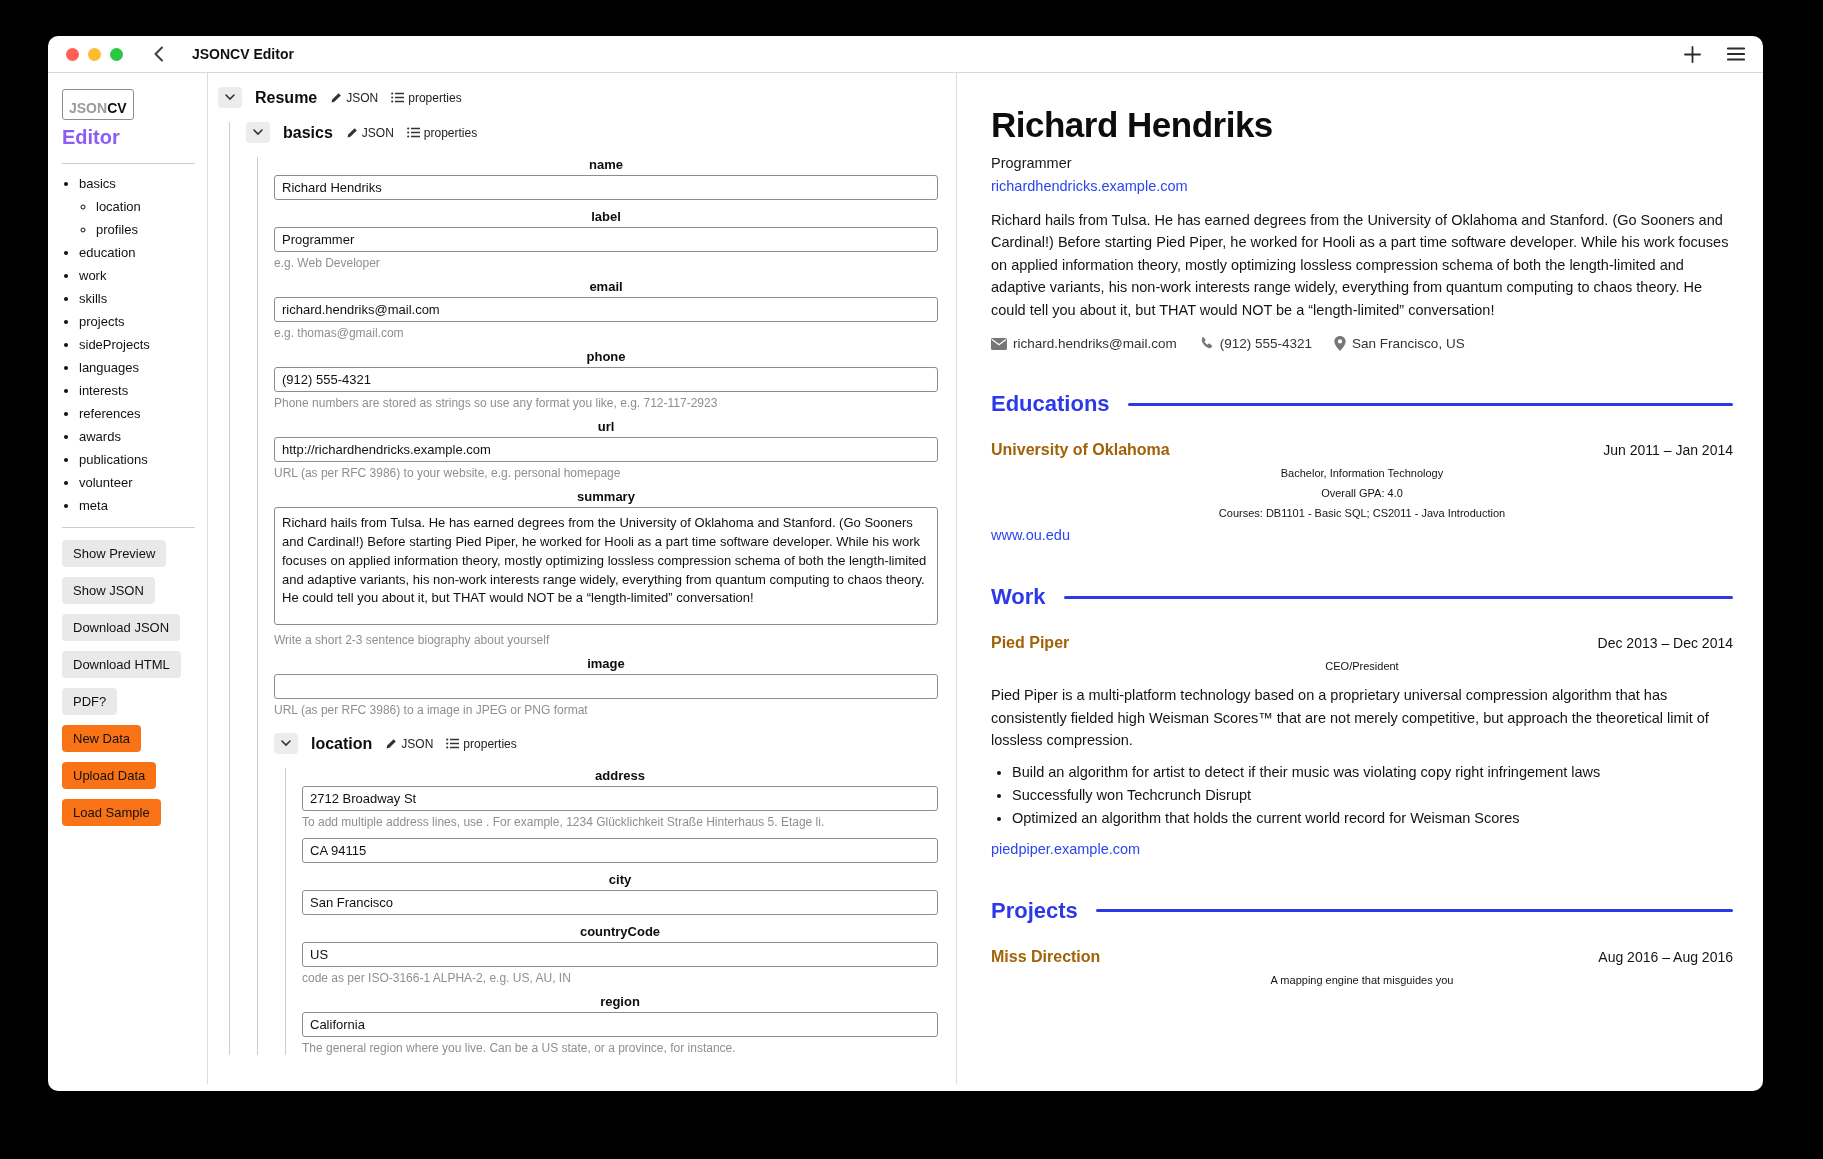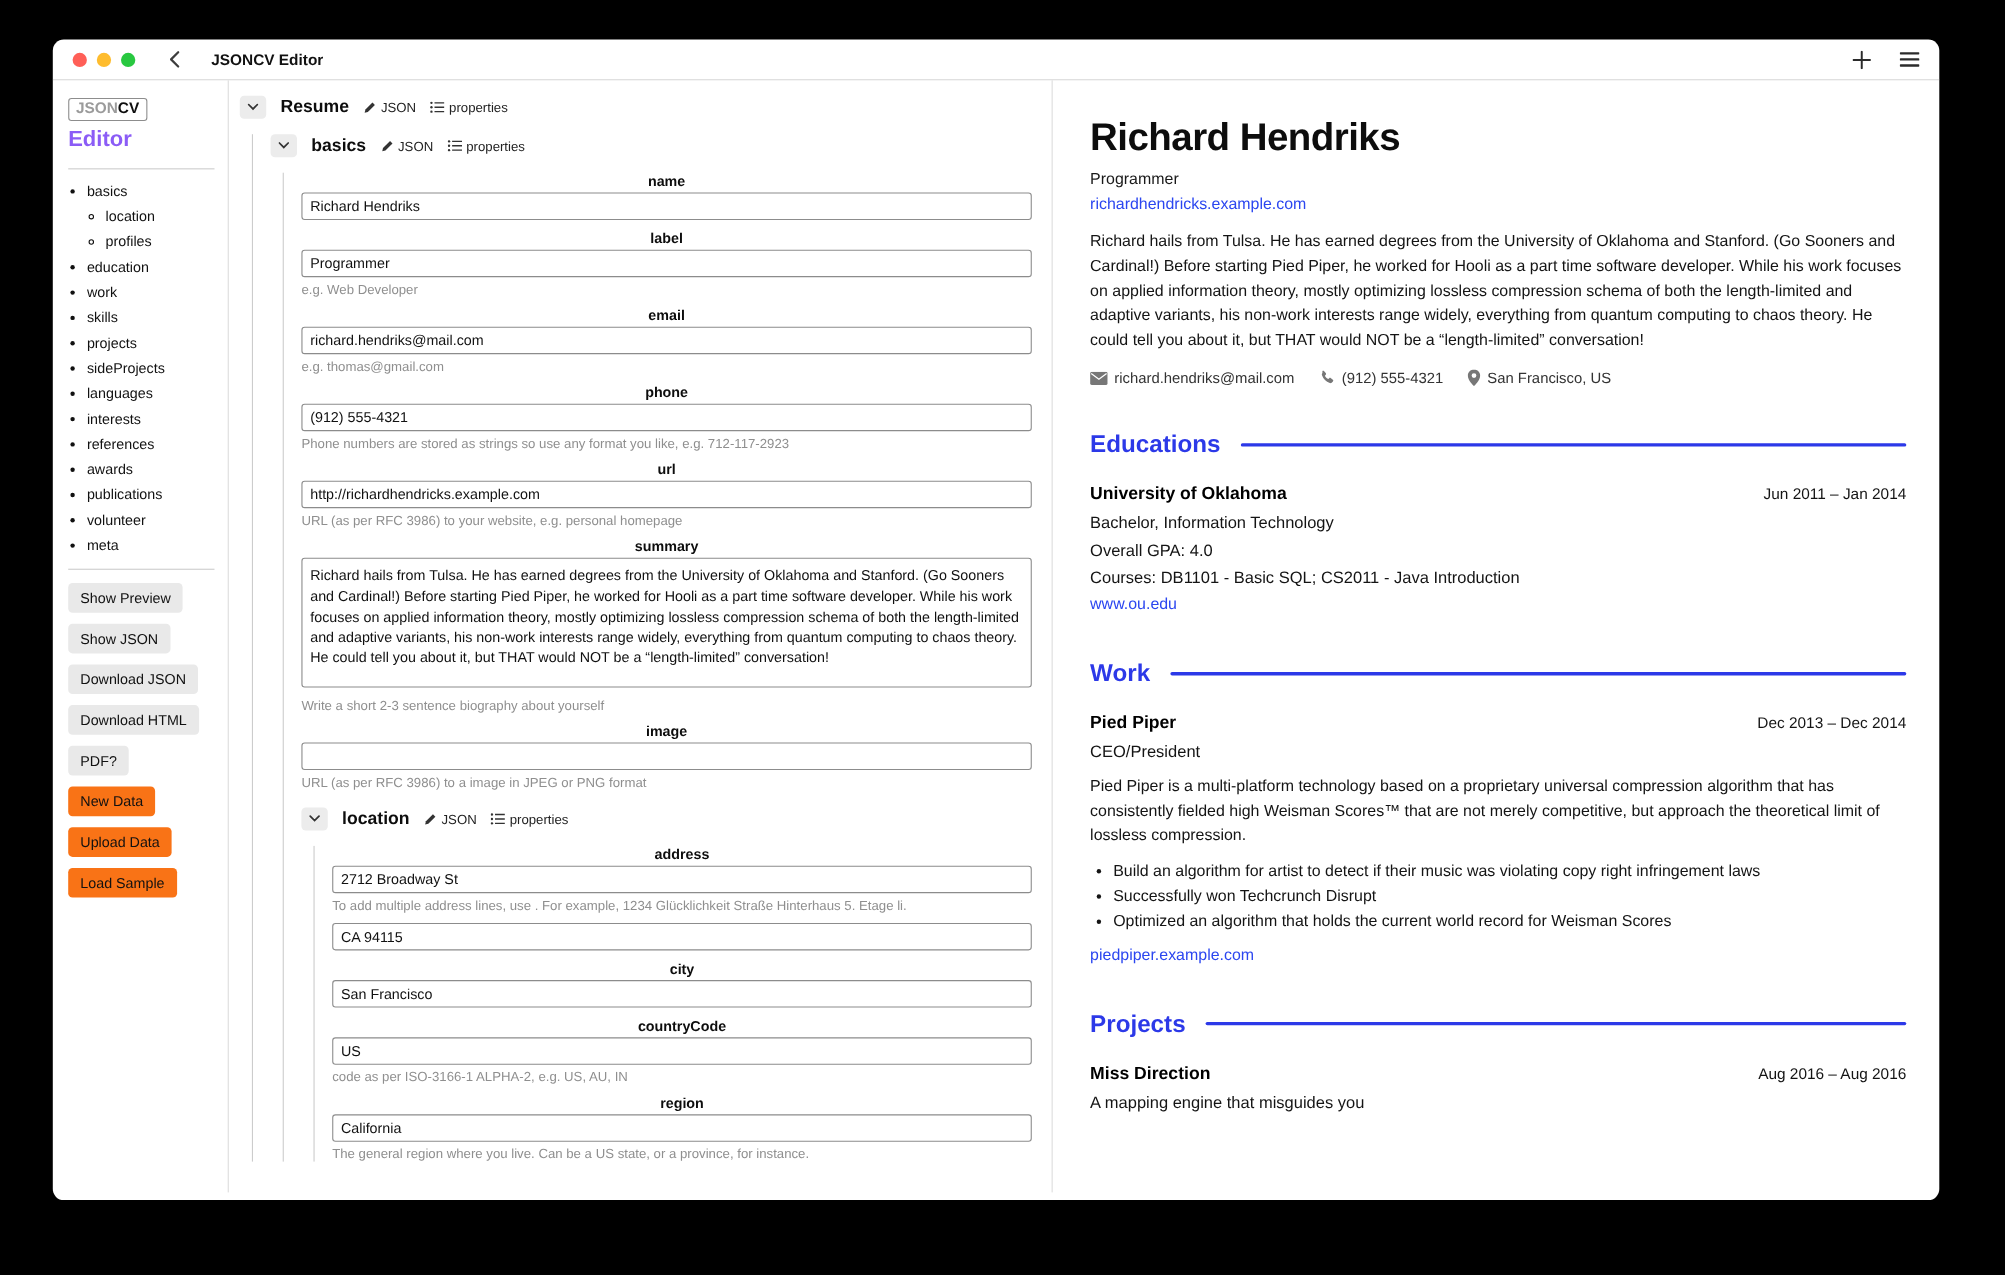--- a/index.html
+++ b/index.html
@@ -14,21 +14,21 @@
   .lights { display:flex; gap:9px; align-items:center; }
   .light { width:13px; height:13px; border-radius:50%; }
   .light.red{ background:#ff5f57; } .light.yellow{ background:#febc2e; } .light.green{ background:#28c840; }
   .back-btn { margin-left:30px; display:flex; align-items:center; cursor:pointer; }
   .tb-title { margin-left:28px; font-size:14px; font-weight:700; color:#111; }
   .tb-right { margin-left:auto; display:flex; gap:26px; align-items:center; }
   
   .app-body { display:flex; height:1011px; }
   
   .sidebar { width:160px; flex:none; border-right:1px solid #ddd; padding:16px 12px 0 14px; }
-  .logo-box { display:inline-block; border:1px solid #8d8d8d; border-radius:3px; padding:0 6px 3px; font-size:14px; font-weight:700; }
+  .logo-box { display:inline-block; border:1px solid #8d8d8d; border-radius:3px; padding:10px 6px 3px; font-size:14px; font-weight:700; }
   .logo-json { color:#9b9b9b; } .logo-cv { color:#0d0d0d; }
   .logo-sub { font-weight:700; font-size:20px; margin-top:6px; color:#8b5cf6; }
   .sb-hr { border:none; border-top:1px solid #ccc; margin:14px 0 12px; }
   .nav ul { list-style:disc; padding-left:17px; font-size:13px; color:#111; }
   .nav ul ul { list-style:circle; padding-left:17px; margin-top:8px; }
   .nav li { margin-bottom:8px; cursor:pointer; }
   .sb-btn { display:block; border:none; border-radius:4px; background:#e9e9e9; color:#111;
     font-family:inherit; font-size:13px; padding:6px 11px; margin-bottom:10px; cursor:pointer; text-align:left; }
   .sb-btn.green { background:#f97316; }
   
@@ -55,23 +55,23 @@
   .pv-url { display:inline-block; margin-top:7px; }
   .pv-summary { font-size:14.5px; color:#141414; line-height:1.55; margin-top:14px; }
   .pv-contact { display:flex; gap:22px; align-items:center; margin-top:15px; font-size:13.5px; color:#333; }
   .ct-item { display:flex; align-items:center; gap:6px; }
   .pv-sec { margin-top:40px; }
   .pv-sec-head { display:flex; align-items:center; }
   .pv-h2 { font-size:22px; font-weight:700; color:#2c39e8; flex:none; }
   .pv-h2-line { flex:1; height:3px; background:#2c39e8; margin-left:18px; border-radius:2px; }
   .entry { margin-top:24px; }
   .entry-top { display:flex; align-items:baseline; }
-  .entry-name { font-size:16px; font-weight:700; color:#000000; }
+  .entry-name { font-size:16px; font-weight:700; color:#a16207; }
   .entry-dates { margin-left:auto; font-size:14px; color:#141414; }
-  .entry-line { font-size:15px; color:#141414; margin-top:8px; }
+  .entry-line { font-size:11px; color:#141414; margin-top:8px;text-align:center; }
   .entry ul { margin-top:12px; padding-left:21px; font-size:14.5px; color:#141414; }
   .entry li { margin-bottom:7px; }
   .entry-url { display:inline-block; margin-top:8px; }
   .icon-gray { color:#777; }
 </style>
 </head>
 <body>
 
 <div class="window">
 

